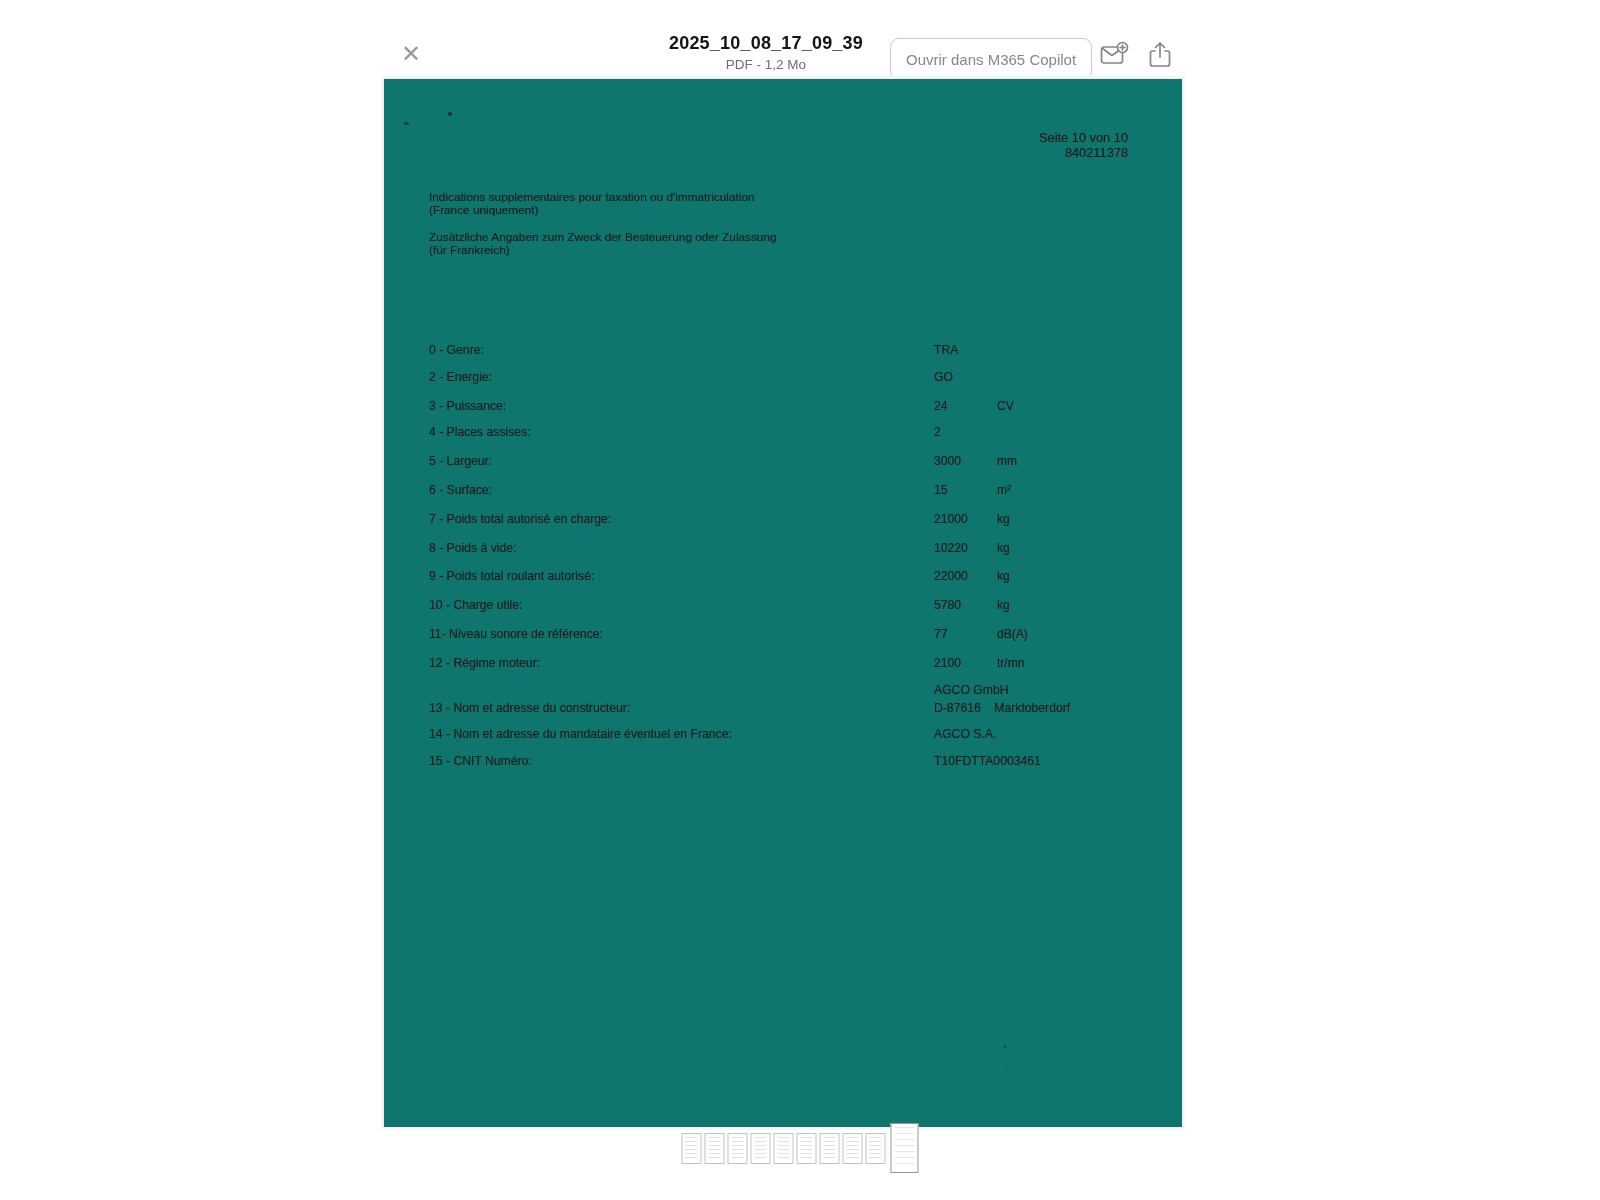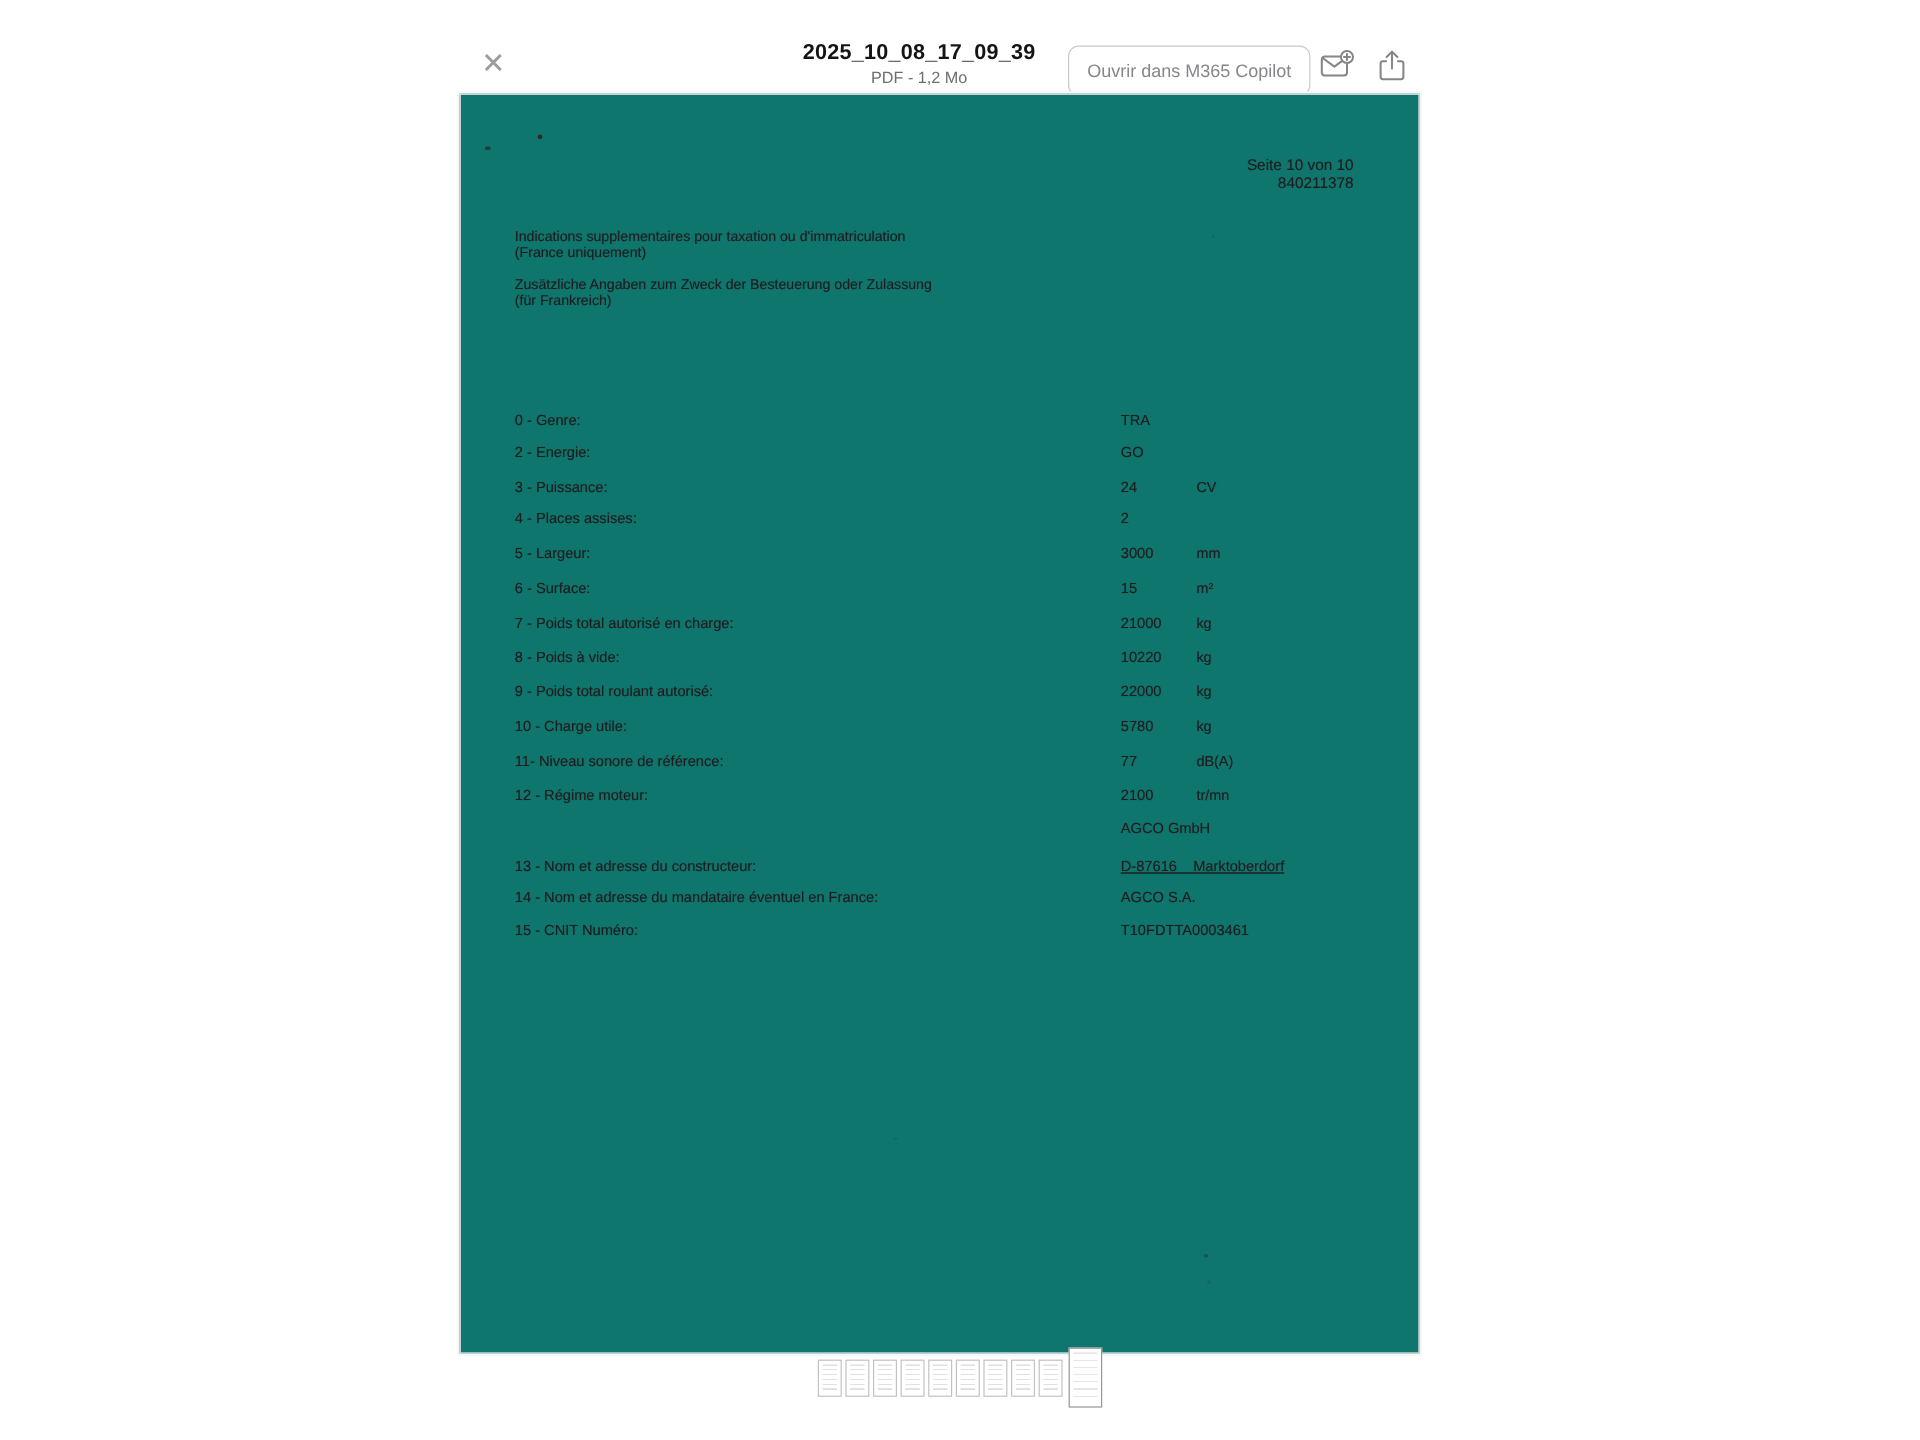--- a/index.html
+++ b/index.html
@@ -31,21 +31,21 @@
                     font-size:12.8px; line-height:14.5px; }
 
   .intro-block { position:absolute; left:45px; top:112px; font-size:11.8px; line-height:13px; }
   .intro-block p + p { margin-top:14px; }
 
   .fields-list { position:absolute; left:45px; top:264px; width:720px; }
   .field-row { display:flex; align-items:flex-end; margin-bottom:12.8px; font-size:12.2px; line-height:14px; }
   .f-label { width:505px; flex:none; }
   .f-valblock { width:63px; flex:none; }
   .f-value { white-space:pre; }
-  .f-value2 { white-space:pre; margin-top:18px;text-decoration:underline; }
+  .f-value2 { white-space:pre; margin-top:4px; }
   .f-unit { flex:none; padding-top:2px; font-size:12px; }
 
   
   .speck { position:absolute; background:#2a2a2a; border-radius:50%; }
   .speck-a { left:64px; top:33px; width:4px; height:4px; }
   .speck-b { left:20px; top:43px; width:5px; height:3px; opacity:.75; border-radius:2px; }
   .speck-c { left:626px; top:117px; width:2px; height:2px; opacity:.25; }
   .speck-d { left:361px; top:869px; width:3px; height:2px; opacity:.18; }
   .speck-e { left:619px; top:966px; width:4px; height:3px; opacity:.45; }
   .speck-f { left:622px; top:988px; width:3px; height:3px; opacity:.2; }

